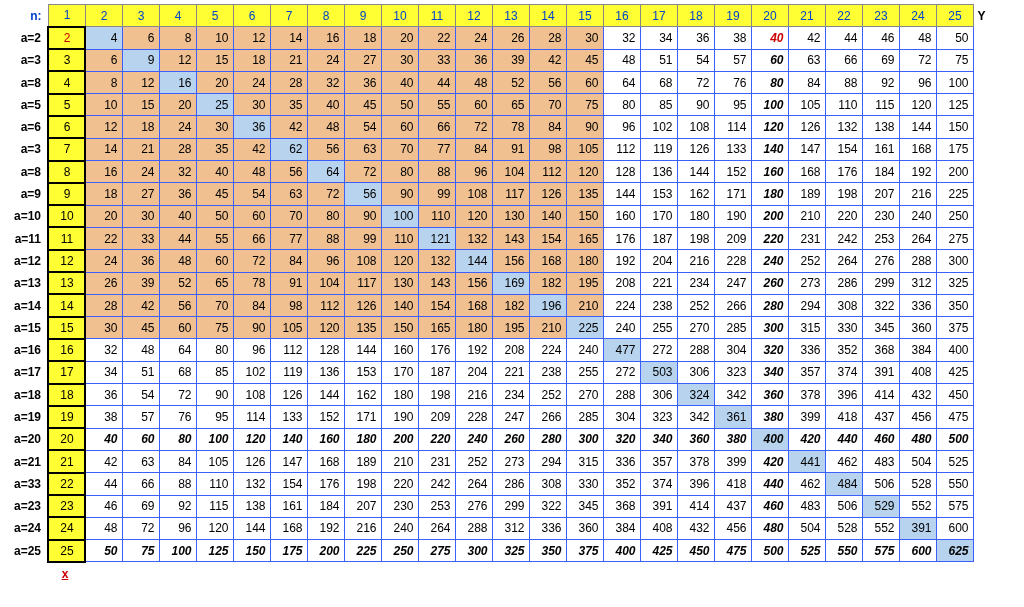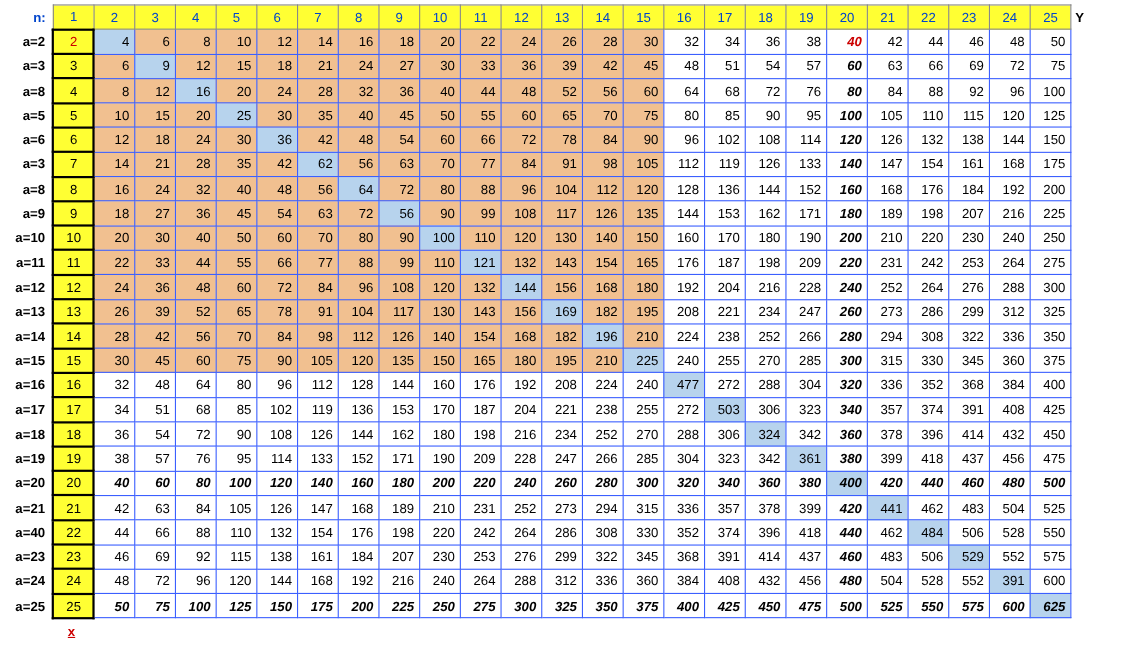--- a/index.html
+++ b/index.html
@@ -683,21 +683,21 @@
           <td class="cell">378</td>
           <td class="cell">399</td>
           <td class="cell bolditalic">420</td>
           <td class="cell diag">441</td>
           <td class="cell">462</td>
           <td class="cell">483</td>
           <td class="cell">504</td>
           <td class="cell">525</td>
         </tr>
         <tr class="r22">
-          <td class="a-label">a=40</td>
+          <td class="a-label">a=33</td>
           <td class="row-first thick-wrap">22</td>
           <td class="cell">44</td>
           <td class="cell">66</td>
           <td class="cell">88</td>
           <td class="cell">110</td>
           <td class="cell">132</td>
           <td class="cell">154</td>
           <td class="cell">176</td>
           <td class="cell">198</td>
           <td class="cell">220</td>

